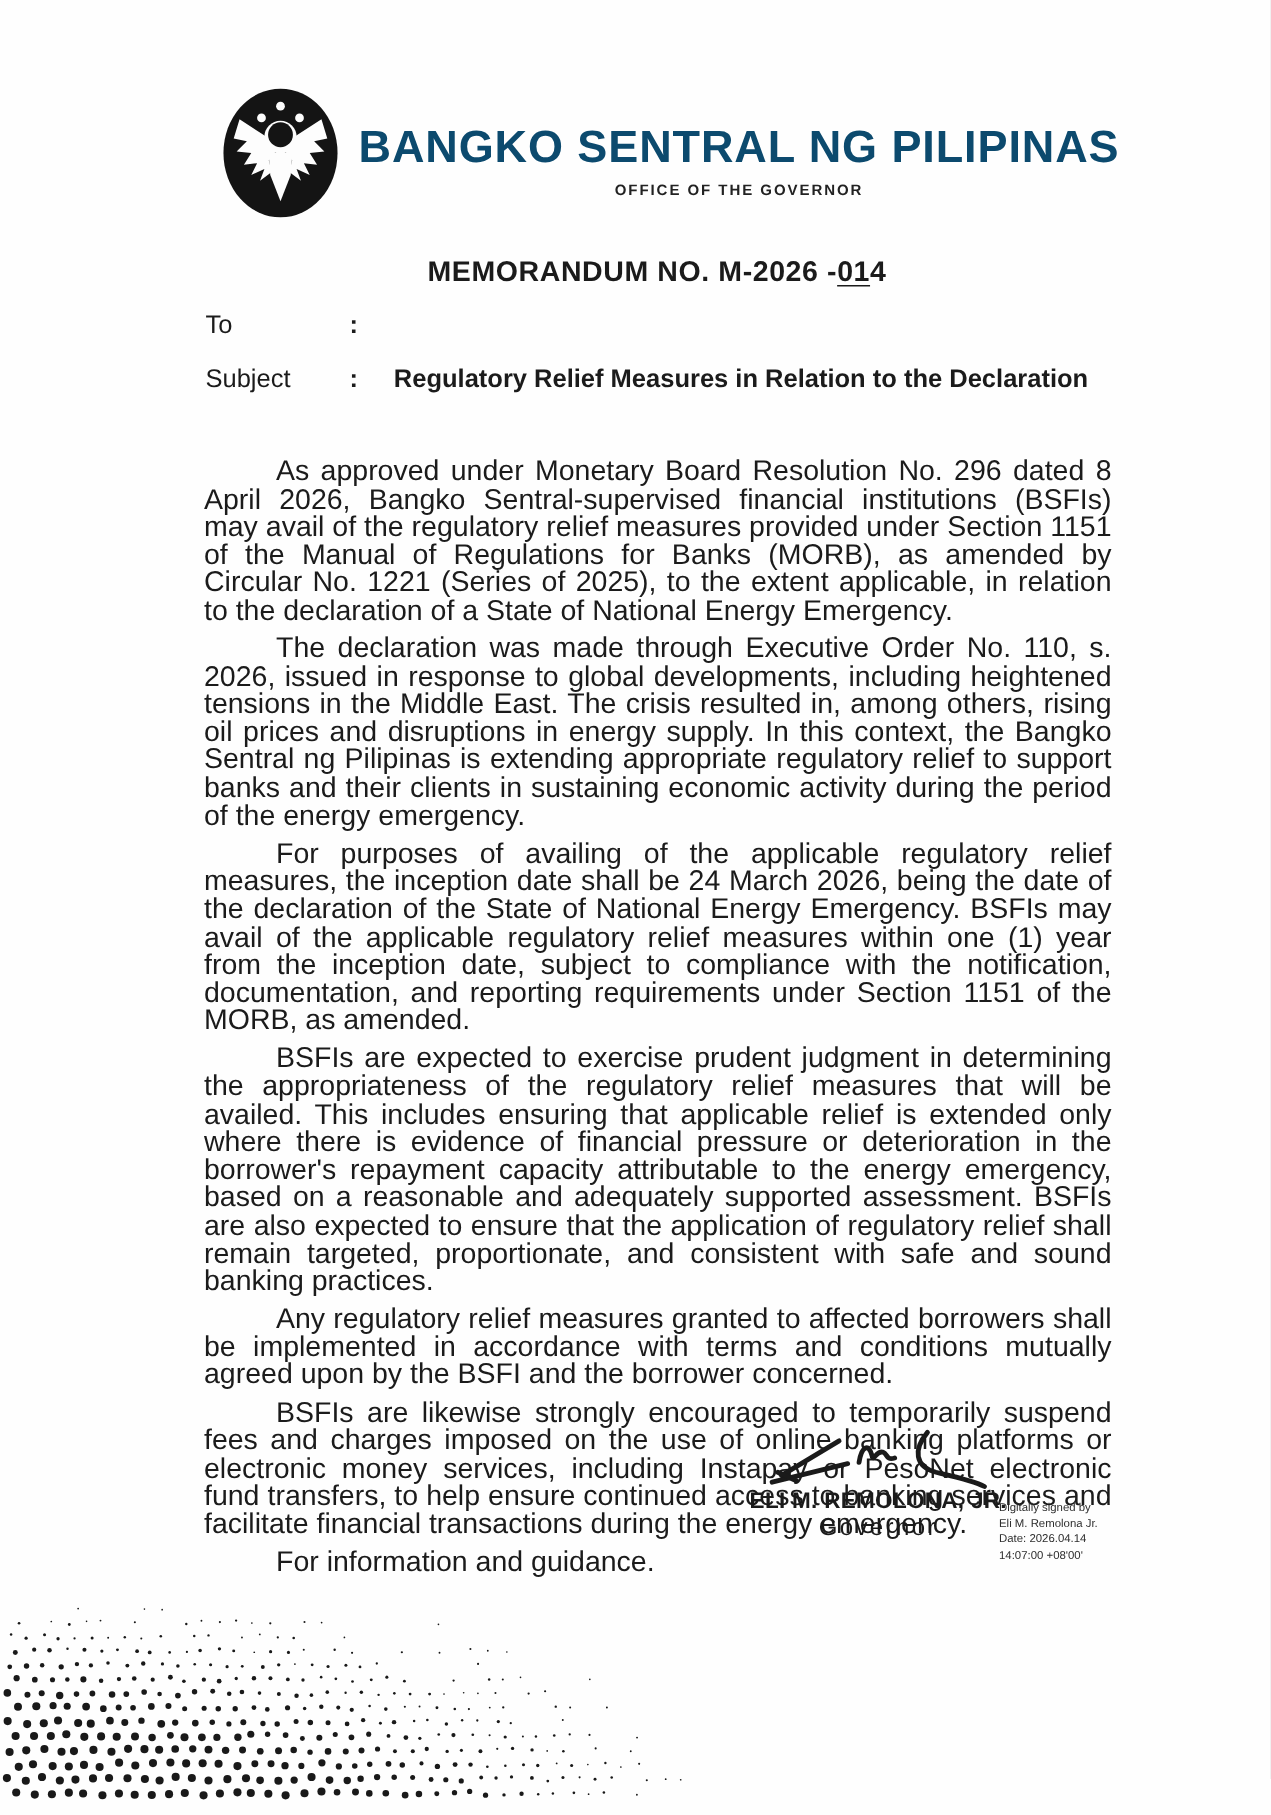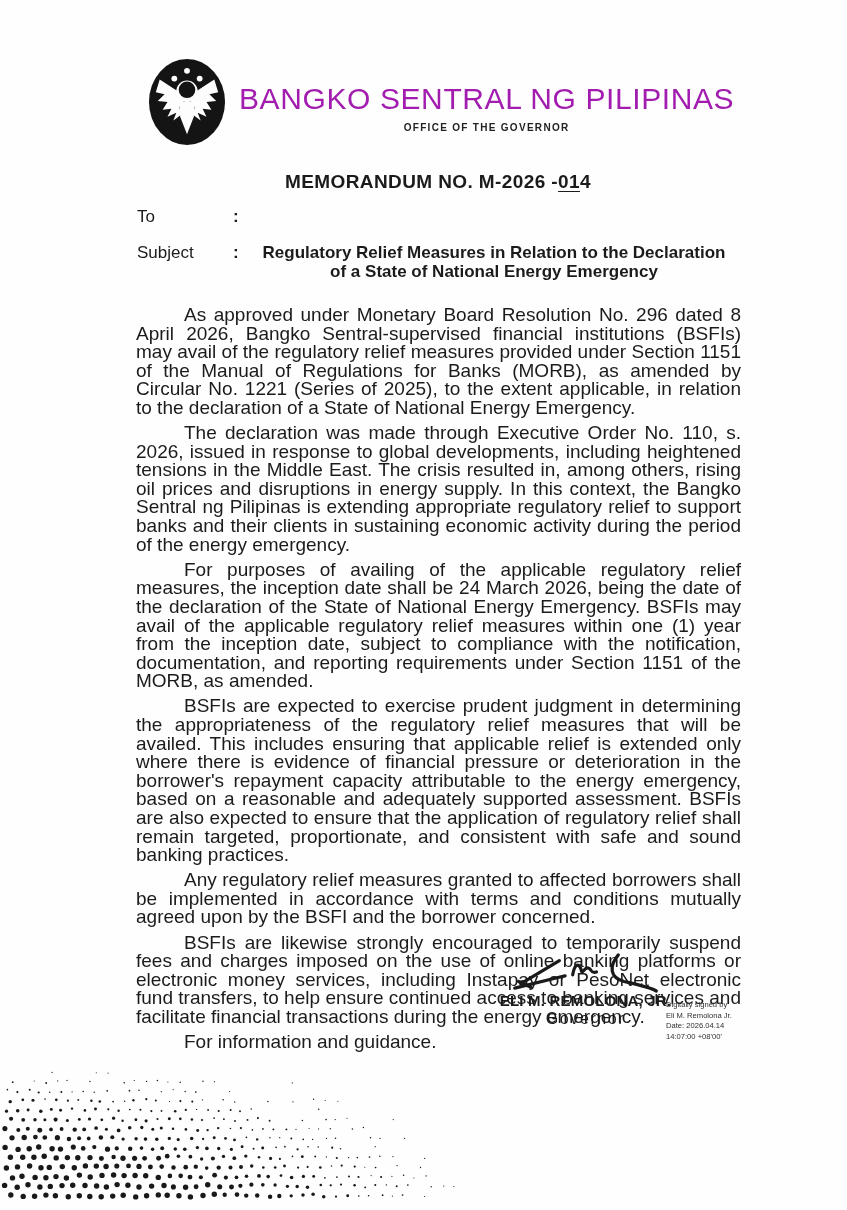--- a/index.html
+++ b/index.html
@@ -14,22 +14,22 @@
     overflow:hidden;
   }
   
   .letterhead {
     position:absolute; top:58px; left:148px;
     display:flex; align-items:flex-start; gap:13px;
   }
   .logo { width:78px; height:88px; flex:0 0 auto; }
   .header-text { padding-top:24px; text-align:center; }
   .org-name {
-    font-size:30px; font-weight:400; letter-spacing:0.6px;
-    color:#a21caf; white-space:nowrap;
+    font-size:30px; font-weight:700; letter-spacing:0.6px;
+    color:#0c4a6e; white-space:nowrap;
   }
   .office {
     margin-top:6px; font-size:10px; font-weight:bold;
     letter-spacing:1.3px; color:#222;
   }
   
   .memo-heading {
     position:absolute; top:171px; left:136px; width:604px;
     text-align:center; font-size:19px; font-weight:bold;
     letter-spacing:0.4px; white-space:nowrap;
@@ -94,21 +94,20 @@
   <div class="recipients">
     <div class="recip-row">
       <div class="recip-label">To</div>
       <div class="recip-colon">:</div>
     </div>
     <div class="recip-row">
       <div class="recip-label">Subject</div>
       <div class="recip-colon">:</div>
       <div class="recip-value">
         <span class="subject-line">Regulatory Relief Measures in Relation to the Declaration</span>
-        <span class="subject-line">of a State of National Energy Emergency</span>
       </div>
     </div>
   </div>
 
   <div class="body-text">
     <p>As approved under Monetary Board Resolution No. 296 dated 8 April 2026, Bangko Sentral-supervised financial institutions (BSFIs) may avail of the regulatory relief measures provided under Section 1151 of the Manual of Regulations for Banks (MORB), as amended by Circular No. 1221 (Series of 2025), to the extent applicable, in relation to the declaration of a State of National Energy Emergency.</p>
     <p>The declaration was made through Executive Order No. 110, s. 2026, issued in response to global developments, including heightened tensions in the Middle East. The crisis resulted in, among others, rising oil prices and disruptions in energy supply. In this context, the Bangko Sentral ng Pilipinas is extending appropriate regulatory relief to support banks and their clients in sustaining economic activity during the period of the energy emergency.</p>
     <p>For purposes of availing of the applicable regulatory relief measures, the inception date shall be 24 March 2026, being the date of the declaration of the State of National Energy Emergency. BSFIs may avail of the applicable regulatory relief measures within one (1) year from the inception date, subject to compliance with the notification, documentation, and reporting requirements under Section 1151 of the MORB, as amended.</p>
     <p>BSFIs are expected to exercise prudent judgment in determining the appropriateness of the regulatory relief measures that will be availed. This includes ensuring that applicable relief is extended only where there is evidence of financial pressure or deterioration in the borrower's repayment capacity attributable to the energy emergency, based on a reasonable and adequately supported assessment. BSFIs are also expected to ensure that the application of regulatory relief shall remain targeted, proportionate, and consistent with safe and sound banking practices.</p>
     <p>Any regulatory relief measures granted to affected borrowers shall be implemented in accordance with terms and conditions mutually agreed upon by the BSFI and the borrower concerned.</p>

